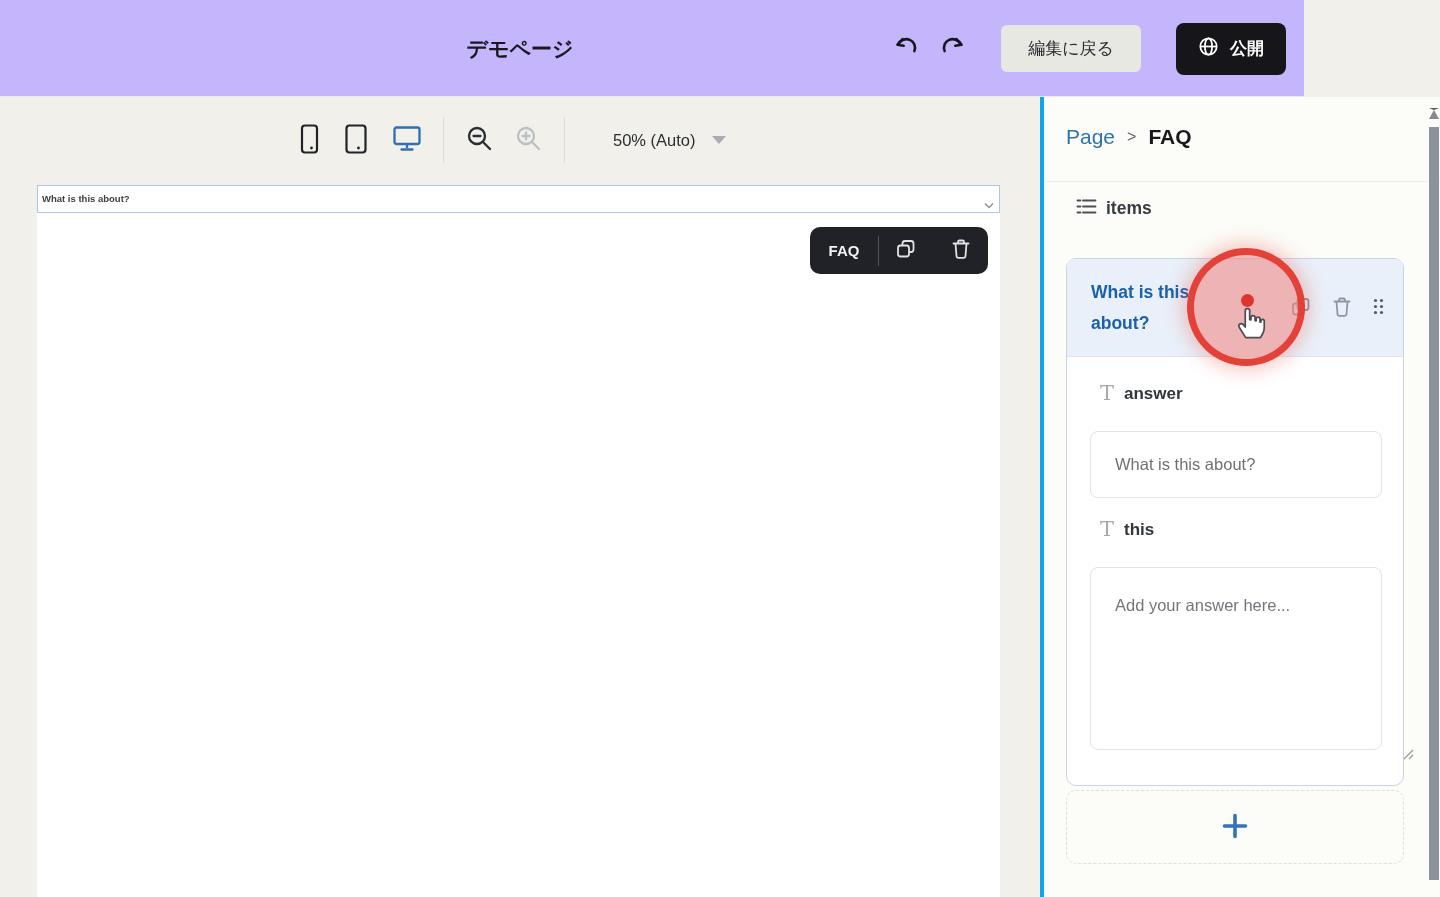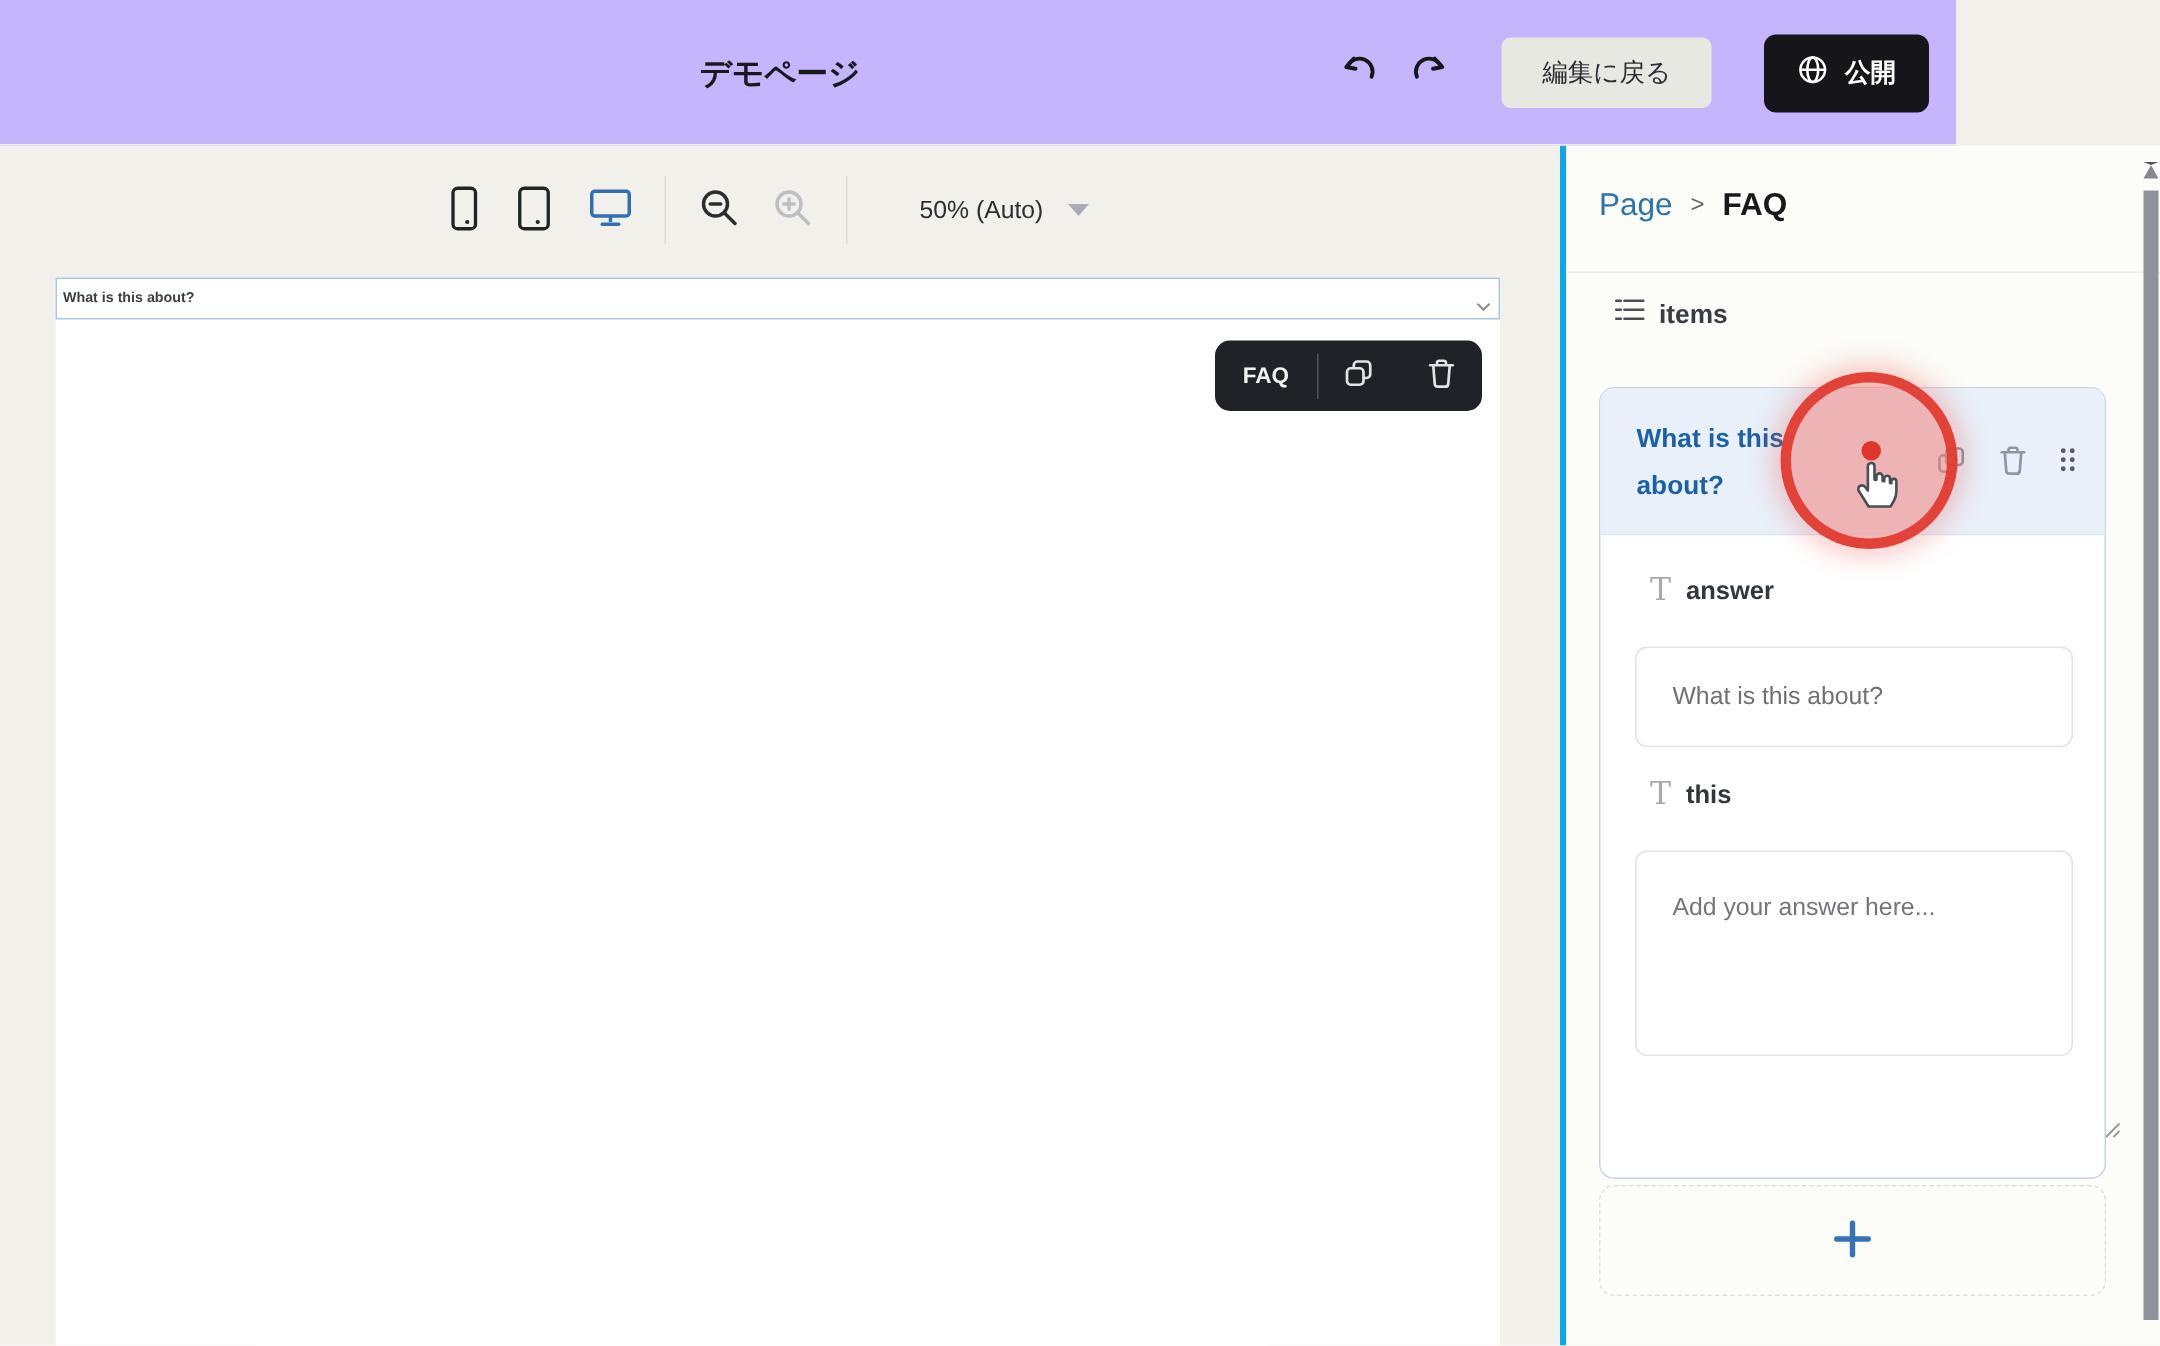--- a/index.html
+++ b/index.html
@@ -93,21 +93,21 @@
                      gap:10px; }
   .t-icon { font-family:"DejaVu Serif","Liberation Serif",serif; font-size:21px;
             color:#a9a9a9; line-height:1; }
   .field-label { font-size:17px; font-weight:bold; color:#32373d; }
   .row-title { top:124px; } .row-text { top:260px; }
 
   .title-input { position:absolute; left:23px; top:172px; width:292px; height:67px;
                  border:1px solid #e3e3e1; border-radius:8px; background:#fff;
                  padding:0 0 0 24px; font-family:inherit; font-size:16.5px;
                  color:#6f7076; outline:none; }
-  .text-area { position:absolute; left:23px; top:308px; width:292px; height:137px;
+  .text-area { position:absolute; left:23px; top:308px; width:292px; height:183px;
                border:1px solid #e3e3e1; border-radius:8px; background:#fff;
                padding:28px 20px 0 24px; font-family:inherit; font-size:16.5px;
                color:#6f7076; resize:none; outline:none; }
   .text-area::placeholder { color:#75767c; opacity:1; }
   .resize-glyph { position:absolute; left:336px; top:487px; pointer-events:none; }
 
   .add-box { position:absolute; left:22px; top:693px; width:338px; height:74px;
              border:1px dashed #e0e0d6; border-radius:10px; background:none;
              cursor:pointer; display:flex; align-items:center; justify-content:center; }
 

